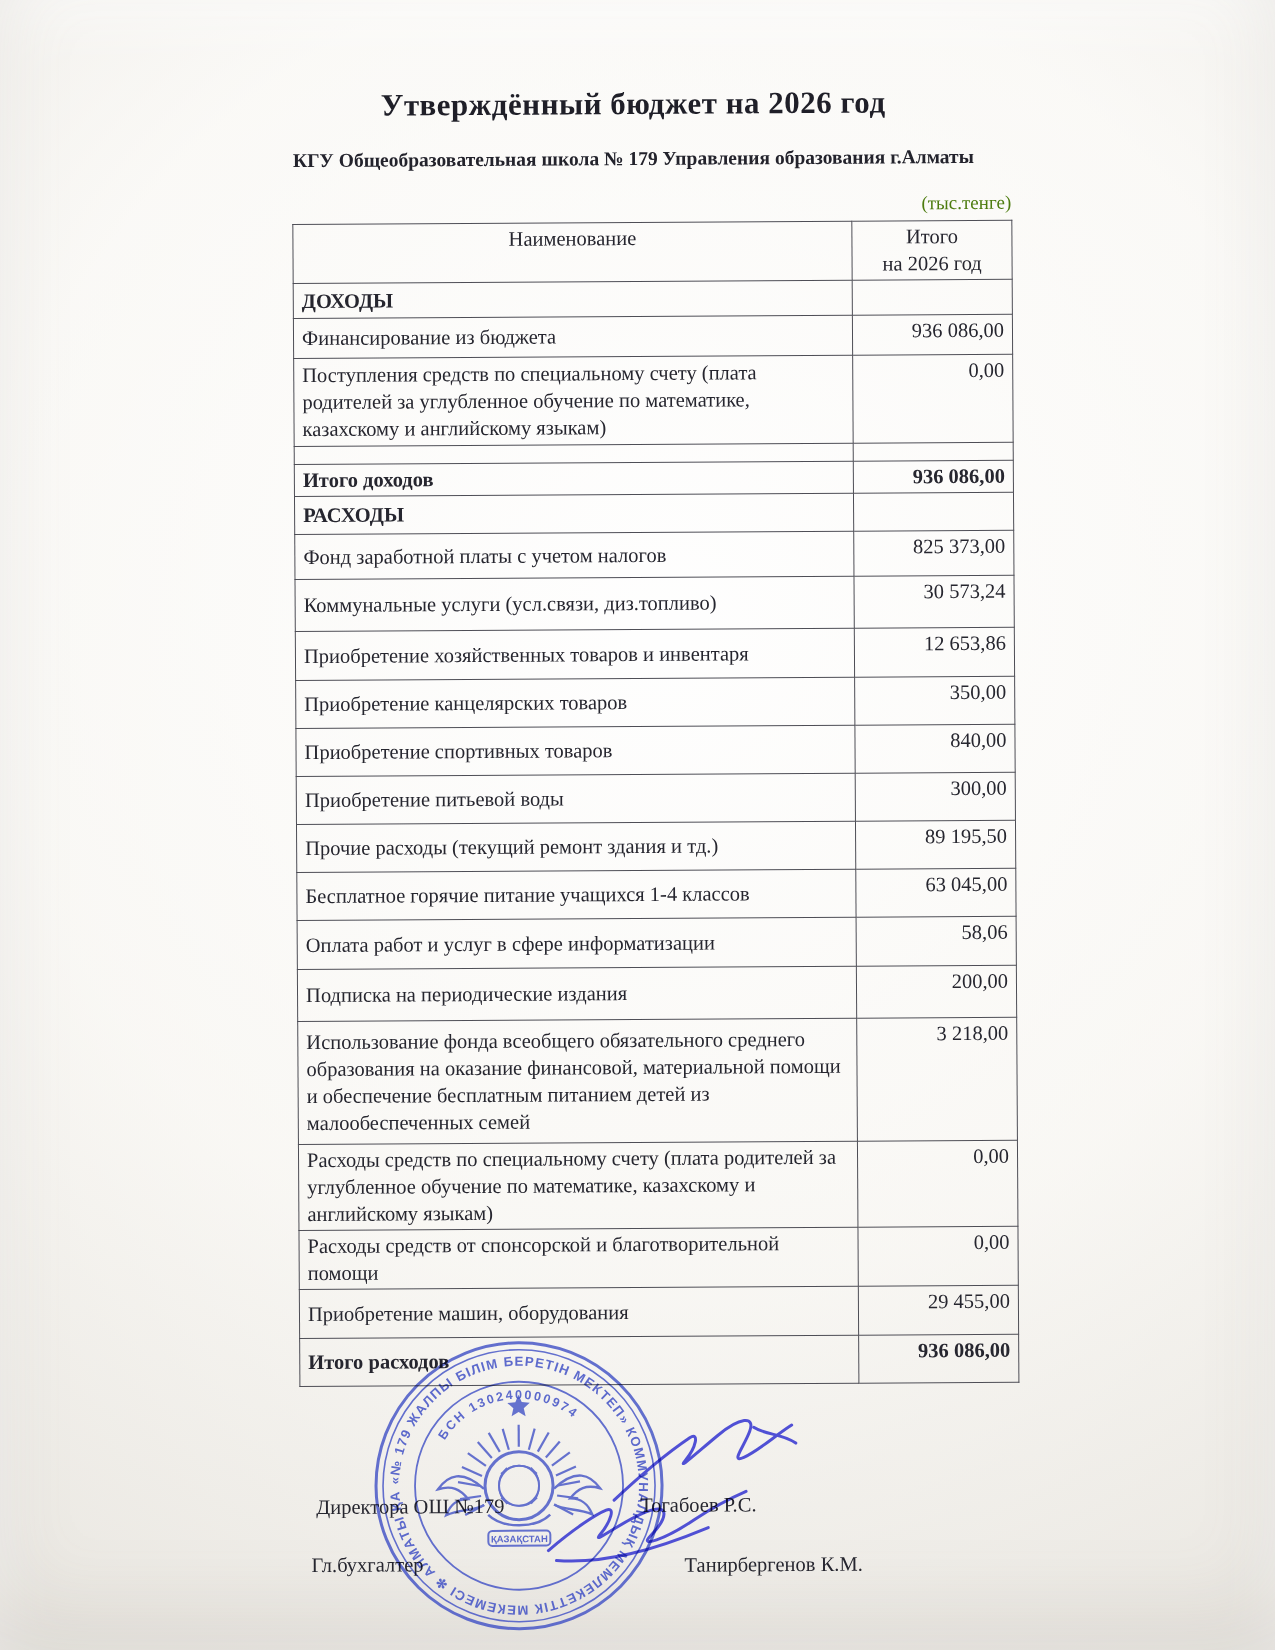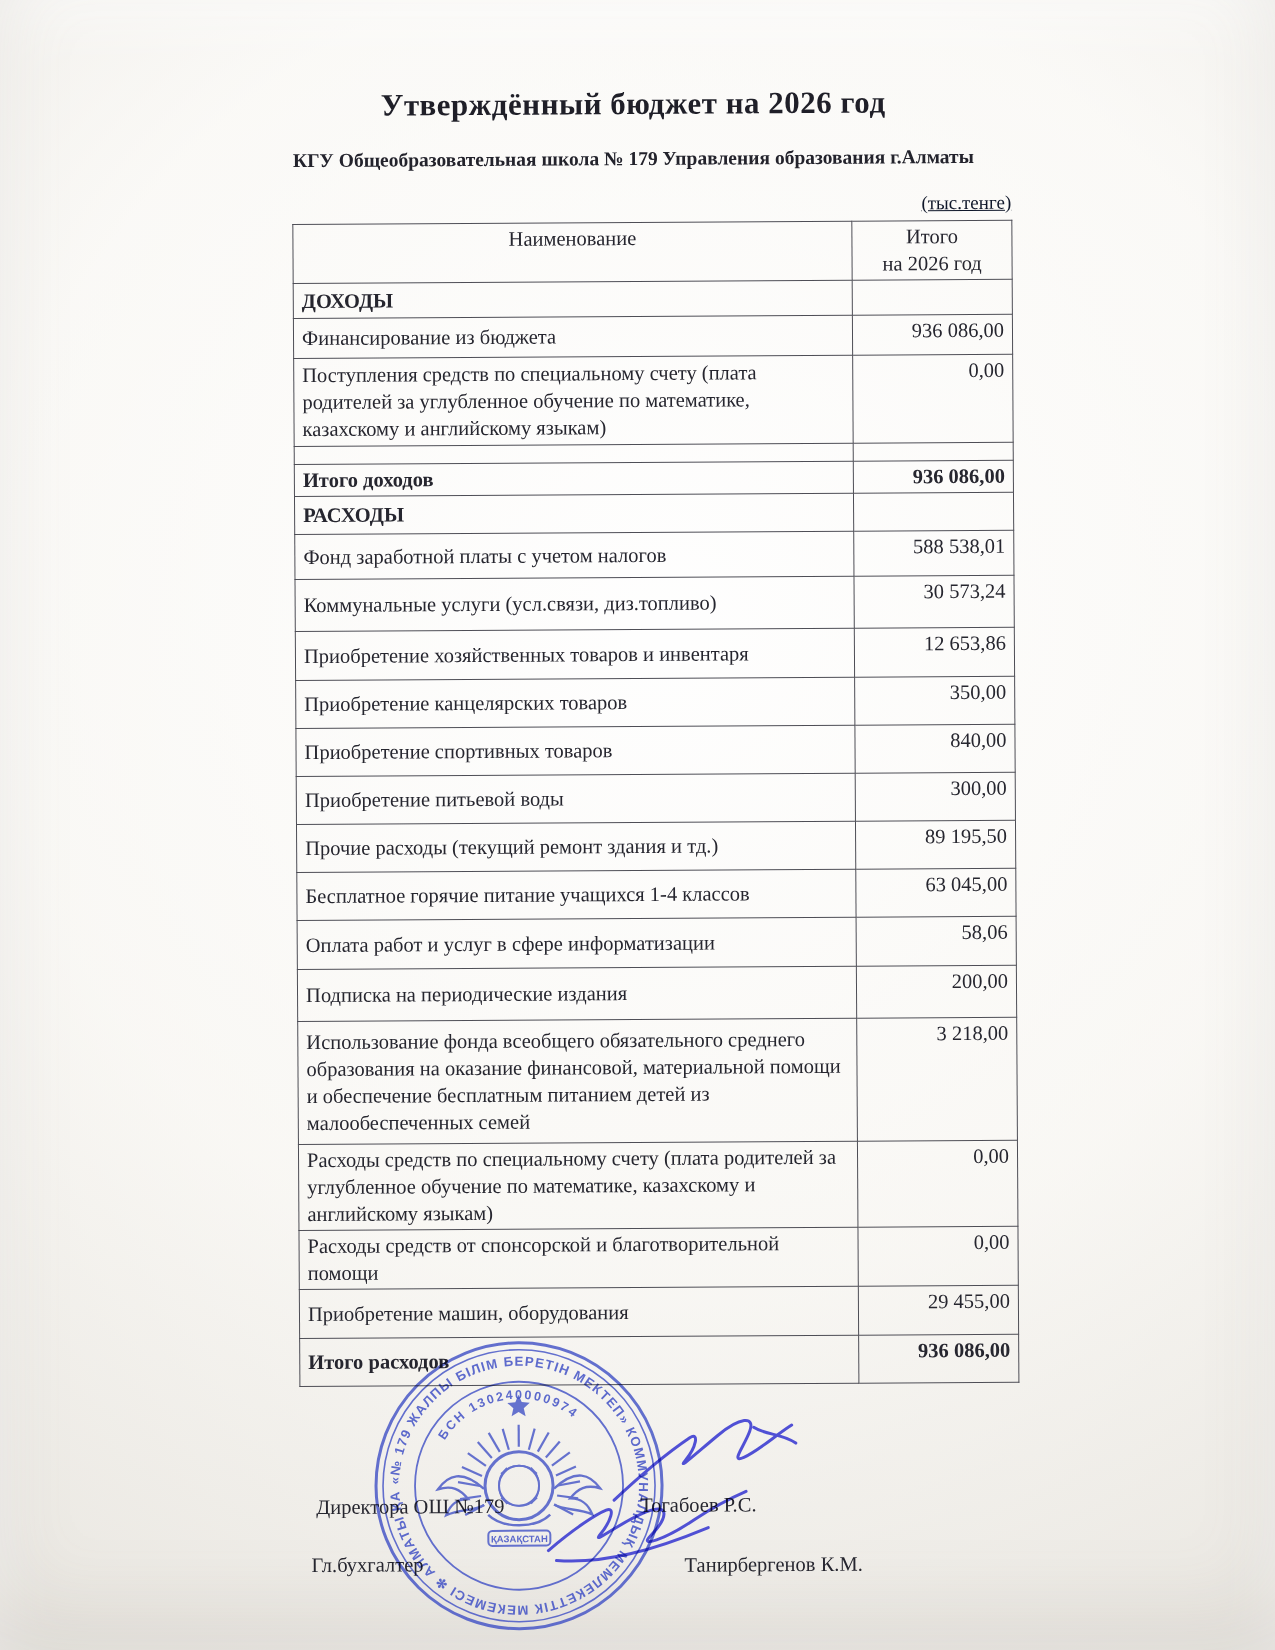--- a/index.html
+++ b/index.html
@@ -28,21 +28,21 @@
     position:absolute; top:86px; left:0; width:100%;
     text-align:center; font-size:31px; font-weight:bold; letter-spacing:0.5px;
     color:#1f1f28;
   }
   .doc-subtitle {
     position:absolute; top:148px; left:0; width:100%;
     text-align:center; font-size:19.5px; font-weight:bold; color:#23232c;
   }
   .units-note {
     position:absolute; top:194px; right:260px;
-    font-size:19px; color:#0f172a;text-decoration:underline;
+    font-size:19px; color:#4d7c0f;
   }
   table.budget {
     position:absolute; top:222px; left:296px;
     width:719px; border-collapse:collapse; table-layout:fixed;
     font-size:20.5px; color:#26262f;
   }
   table.budget col.c-name  { width:559px; }
   table.budget col.c-value { width:160px; }
   table.budget th, table.budget td {
     border:1.6px solid #4e4e56;
@@ -110,21 +110,21 @@
         <tr class="row-total" style="height: 26px;">
           <td class="cell-label">Итого доходов</td>
           <td class="cell-value">936 086,00</td>
         </tr>
         <tr class="row-section" style="height: 38px;">
           <td class="cell-label">РАСХОДЫ</td>
           <td class="cell-value"></td>
         </tr>
         <tr class="row-item" style="height: 45px;">
           <td class="cell-label">Фонд заработной платы с учетом налогов</td>
-          <td class="cell-value">588 538,01</td>
+          <td class="cell-value">825 373,00</td>
         </tr>
         <tr class="row-item" style="height: 52px;">
           <td class="cell-label">Коммунальные услуги (усл.связи, диз.топливо)</td>
           <td class="cell-value">30 573,24</td>
         </tr>
         <tr class="row-item" style="height: 49px;">
           <td class="cell-label">Приобретение хозяйственных товаров и инвентаря</td>
           <td class="cell-value">12 653,86</td>
         </tr>
         <tr class="row-item" style="height: 48px;">

